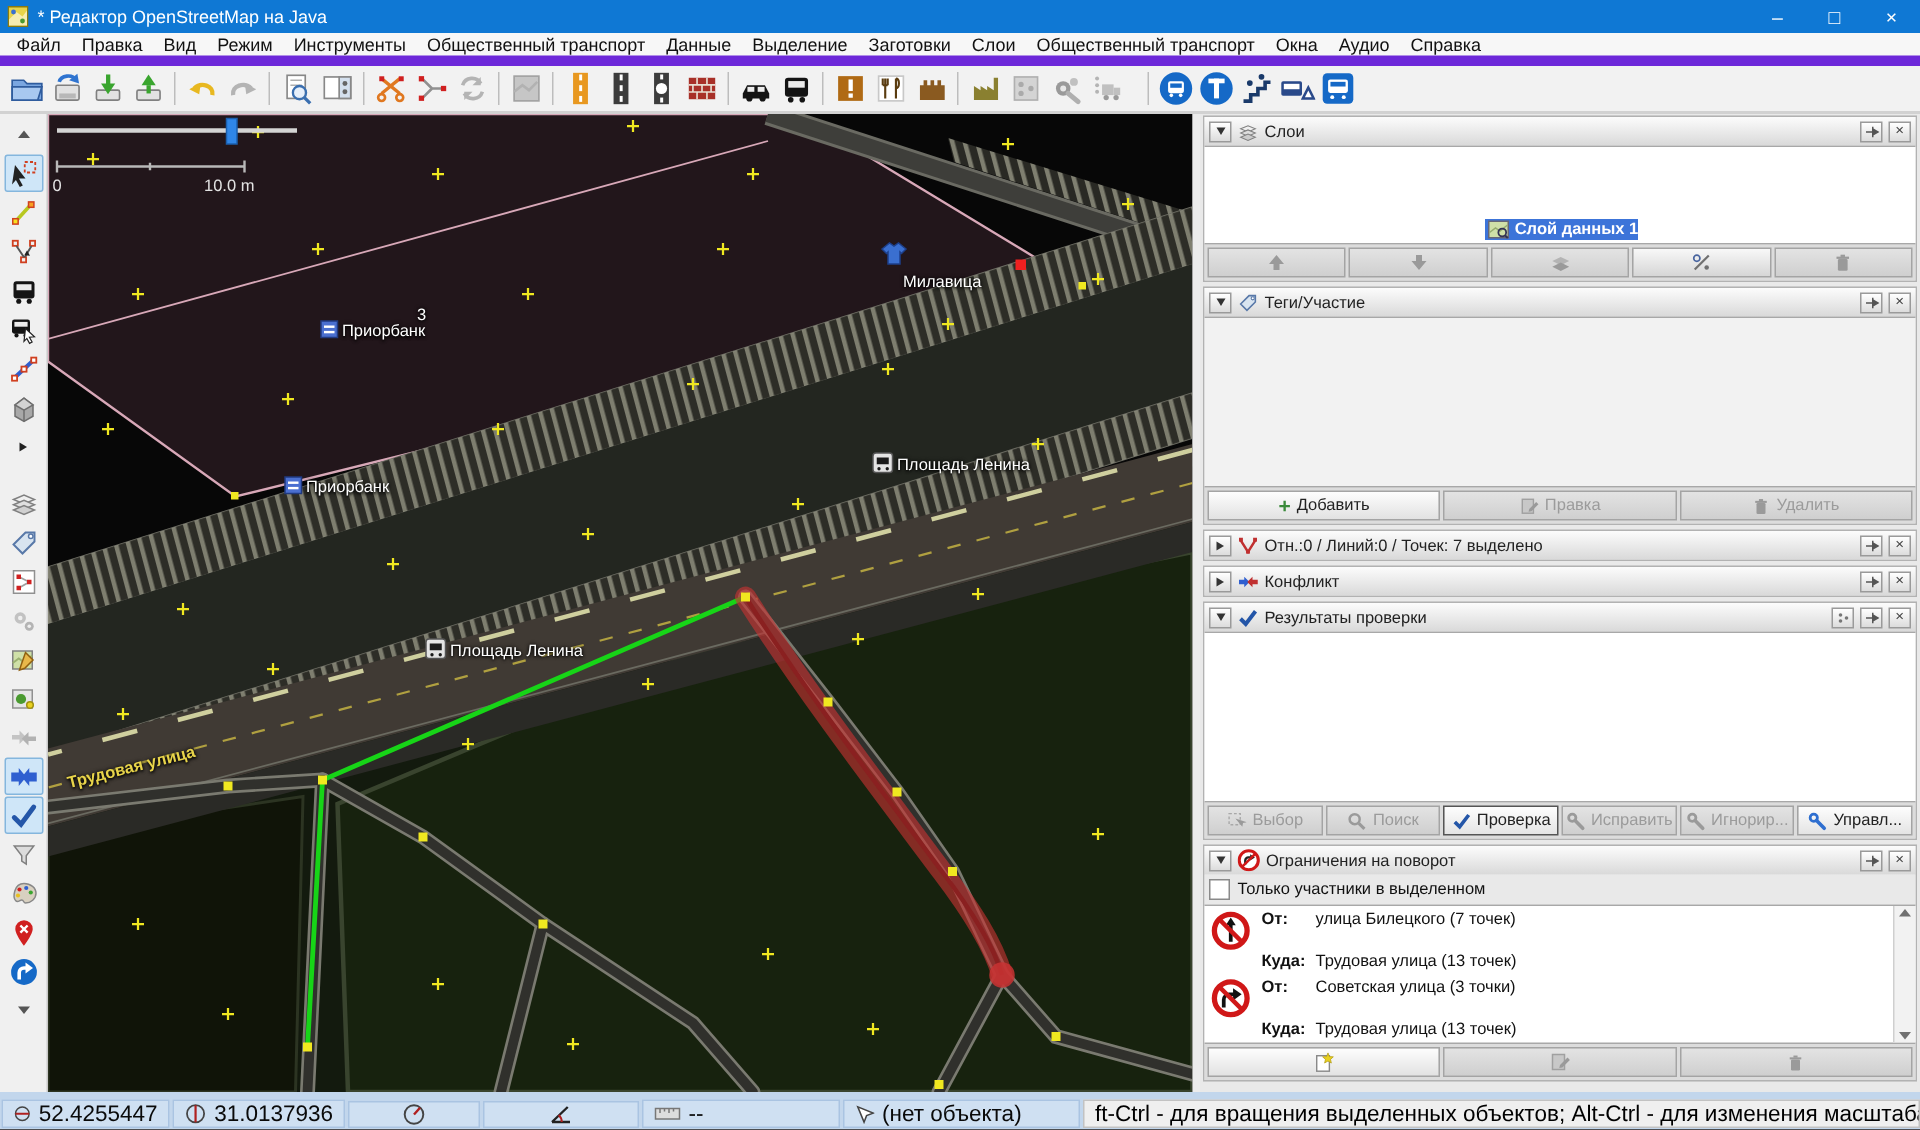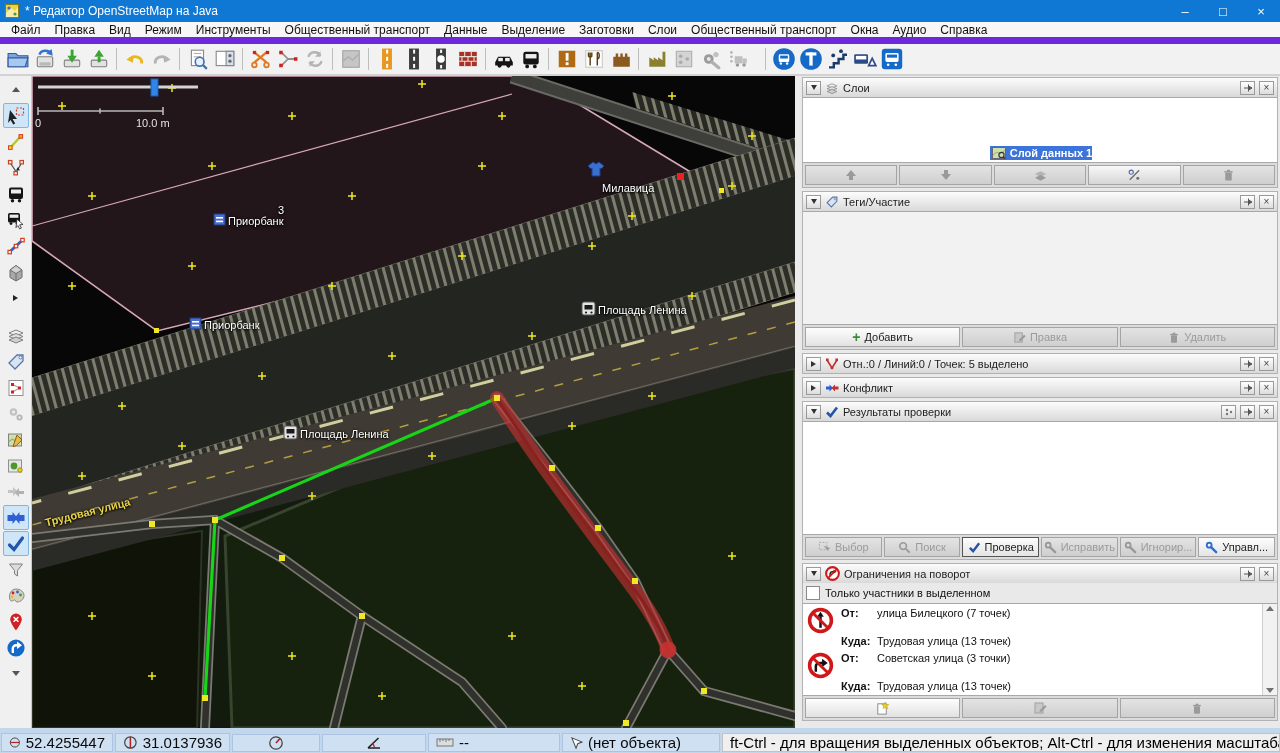--- a/index.html
+++ b/index.html
@@ -744,21 +744,21 @@
         <div class="phdr">
           <span class="hbtn">
               <span class="tri-r"></span>
             </span>
           <svg width="14" height="14" viewBox="0 0 14 14">
               <path d="M2 3l5 8 5-8" fill="none" stroke="#c03030" stroke-width="1.6"></path>
               <rect x="1" y="1.5" width="2.6" height="2.6" fill="#c03030"></rect>
               <rect x="10.4" y="1.5" width="2.6" height="2.6" fill="#c03030"></rect>
               <rect x="5.7" y="9.5" width="2.6" height="2.6" fill="#c03030"></rect>
             </svg>
-          <span class="ptitle">Отн.:0 / Линий:0 / Точек: 5 выделено</span>
+          <span class="ptitle">Отн.:0 / Линий:0 / Точек: 7 выделено</span>
           <span class="hbtn">
               <svg width="10" height="10" viewBox="0 0 10 10">
                 <path d="M1 5h4M5.5 1.5v7M5.5 3l3.5 2-3.5 2z" stroke="#555" fill="#555" stroke-width="1"></path>
               </svg>
             </span>
           <span class="hbtn">×</span>
         </div>
       </div>
 
       <div class="panel">

